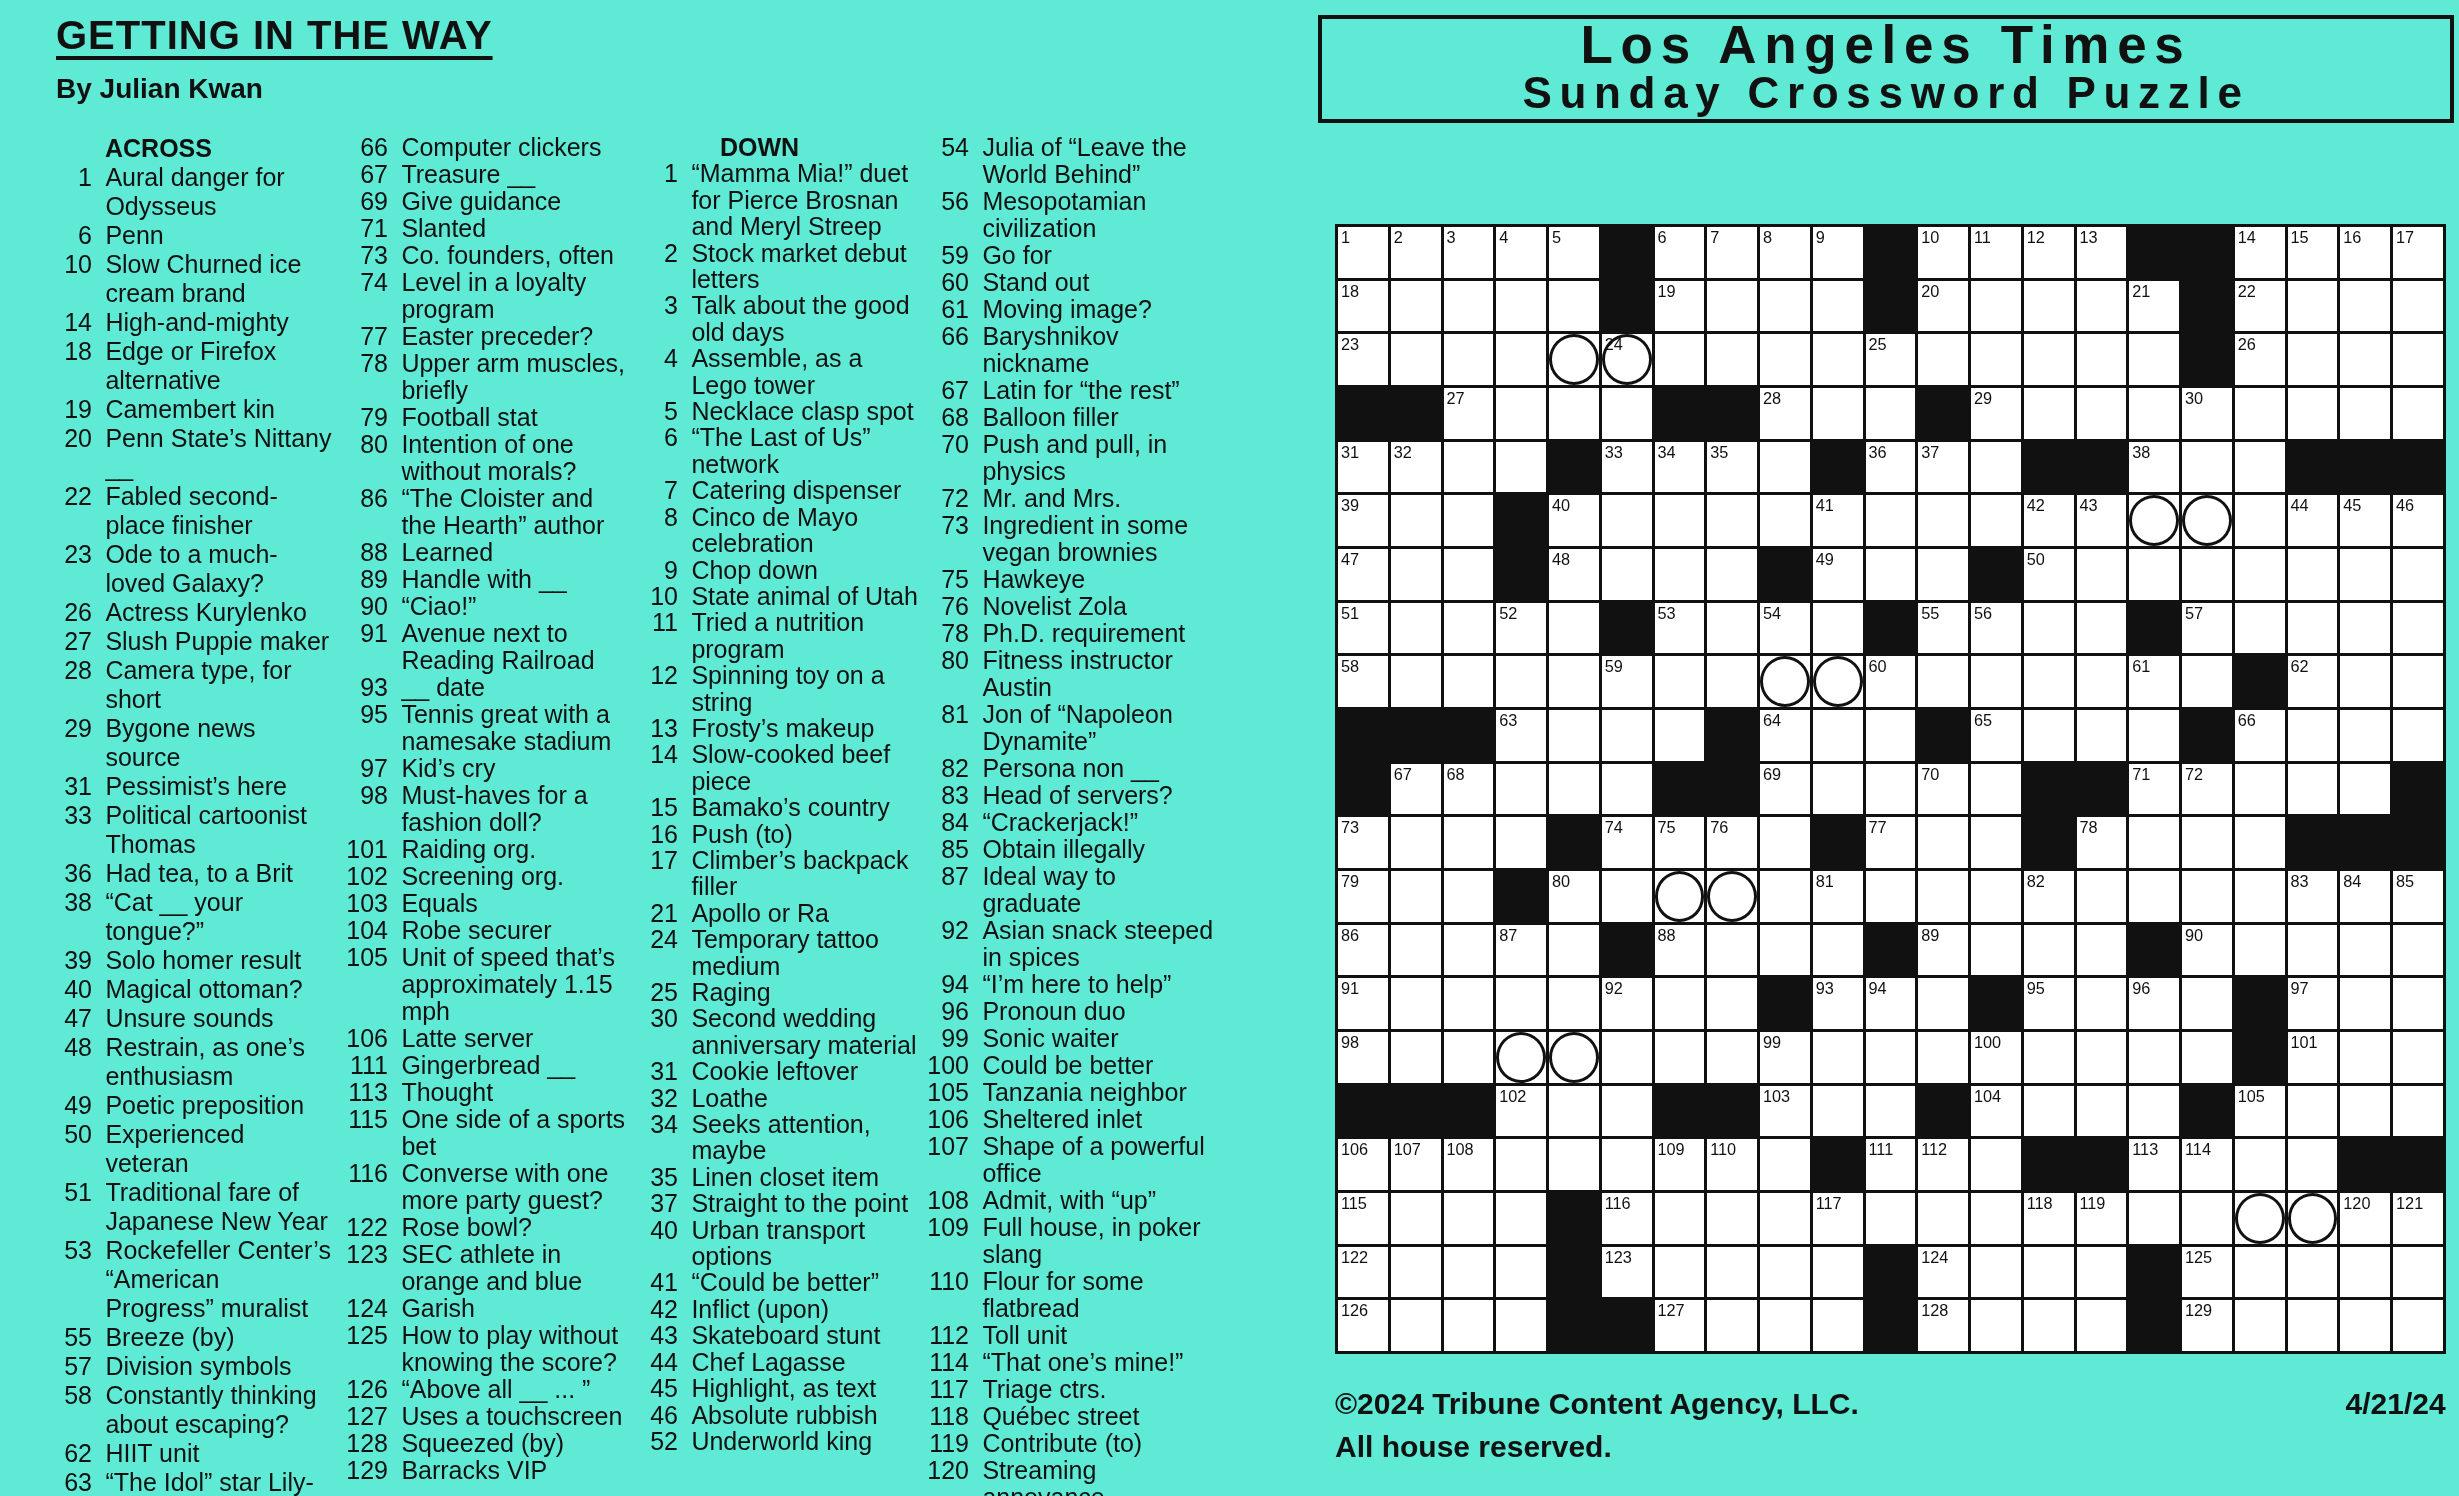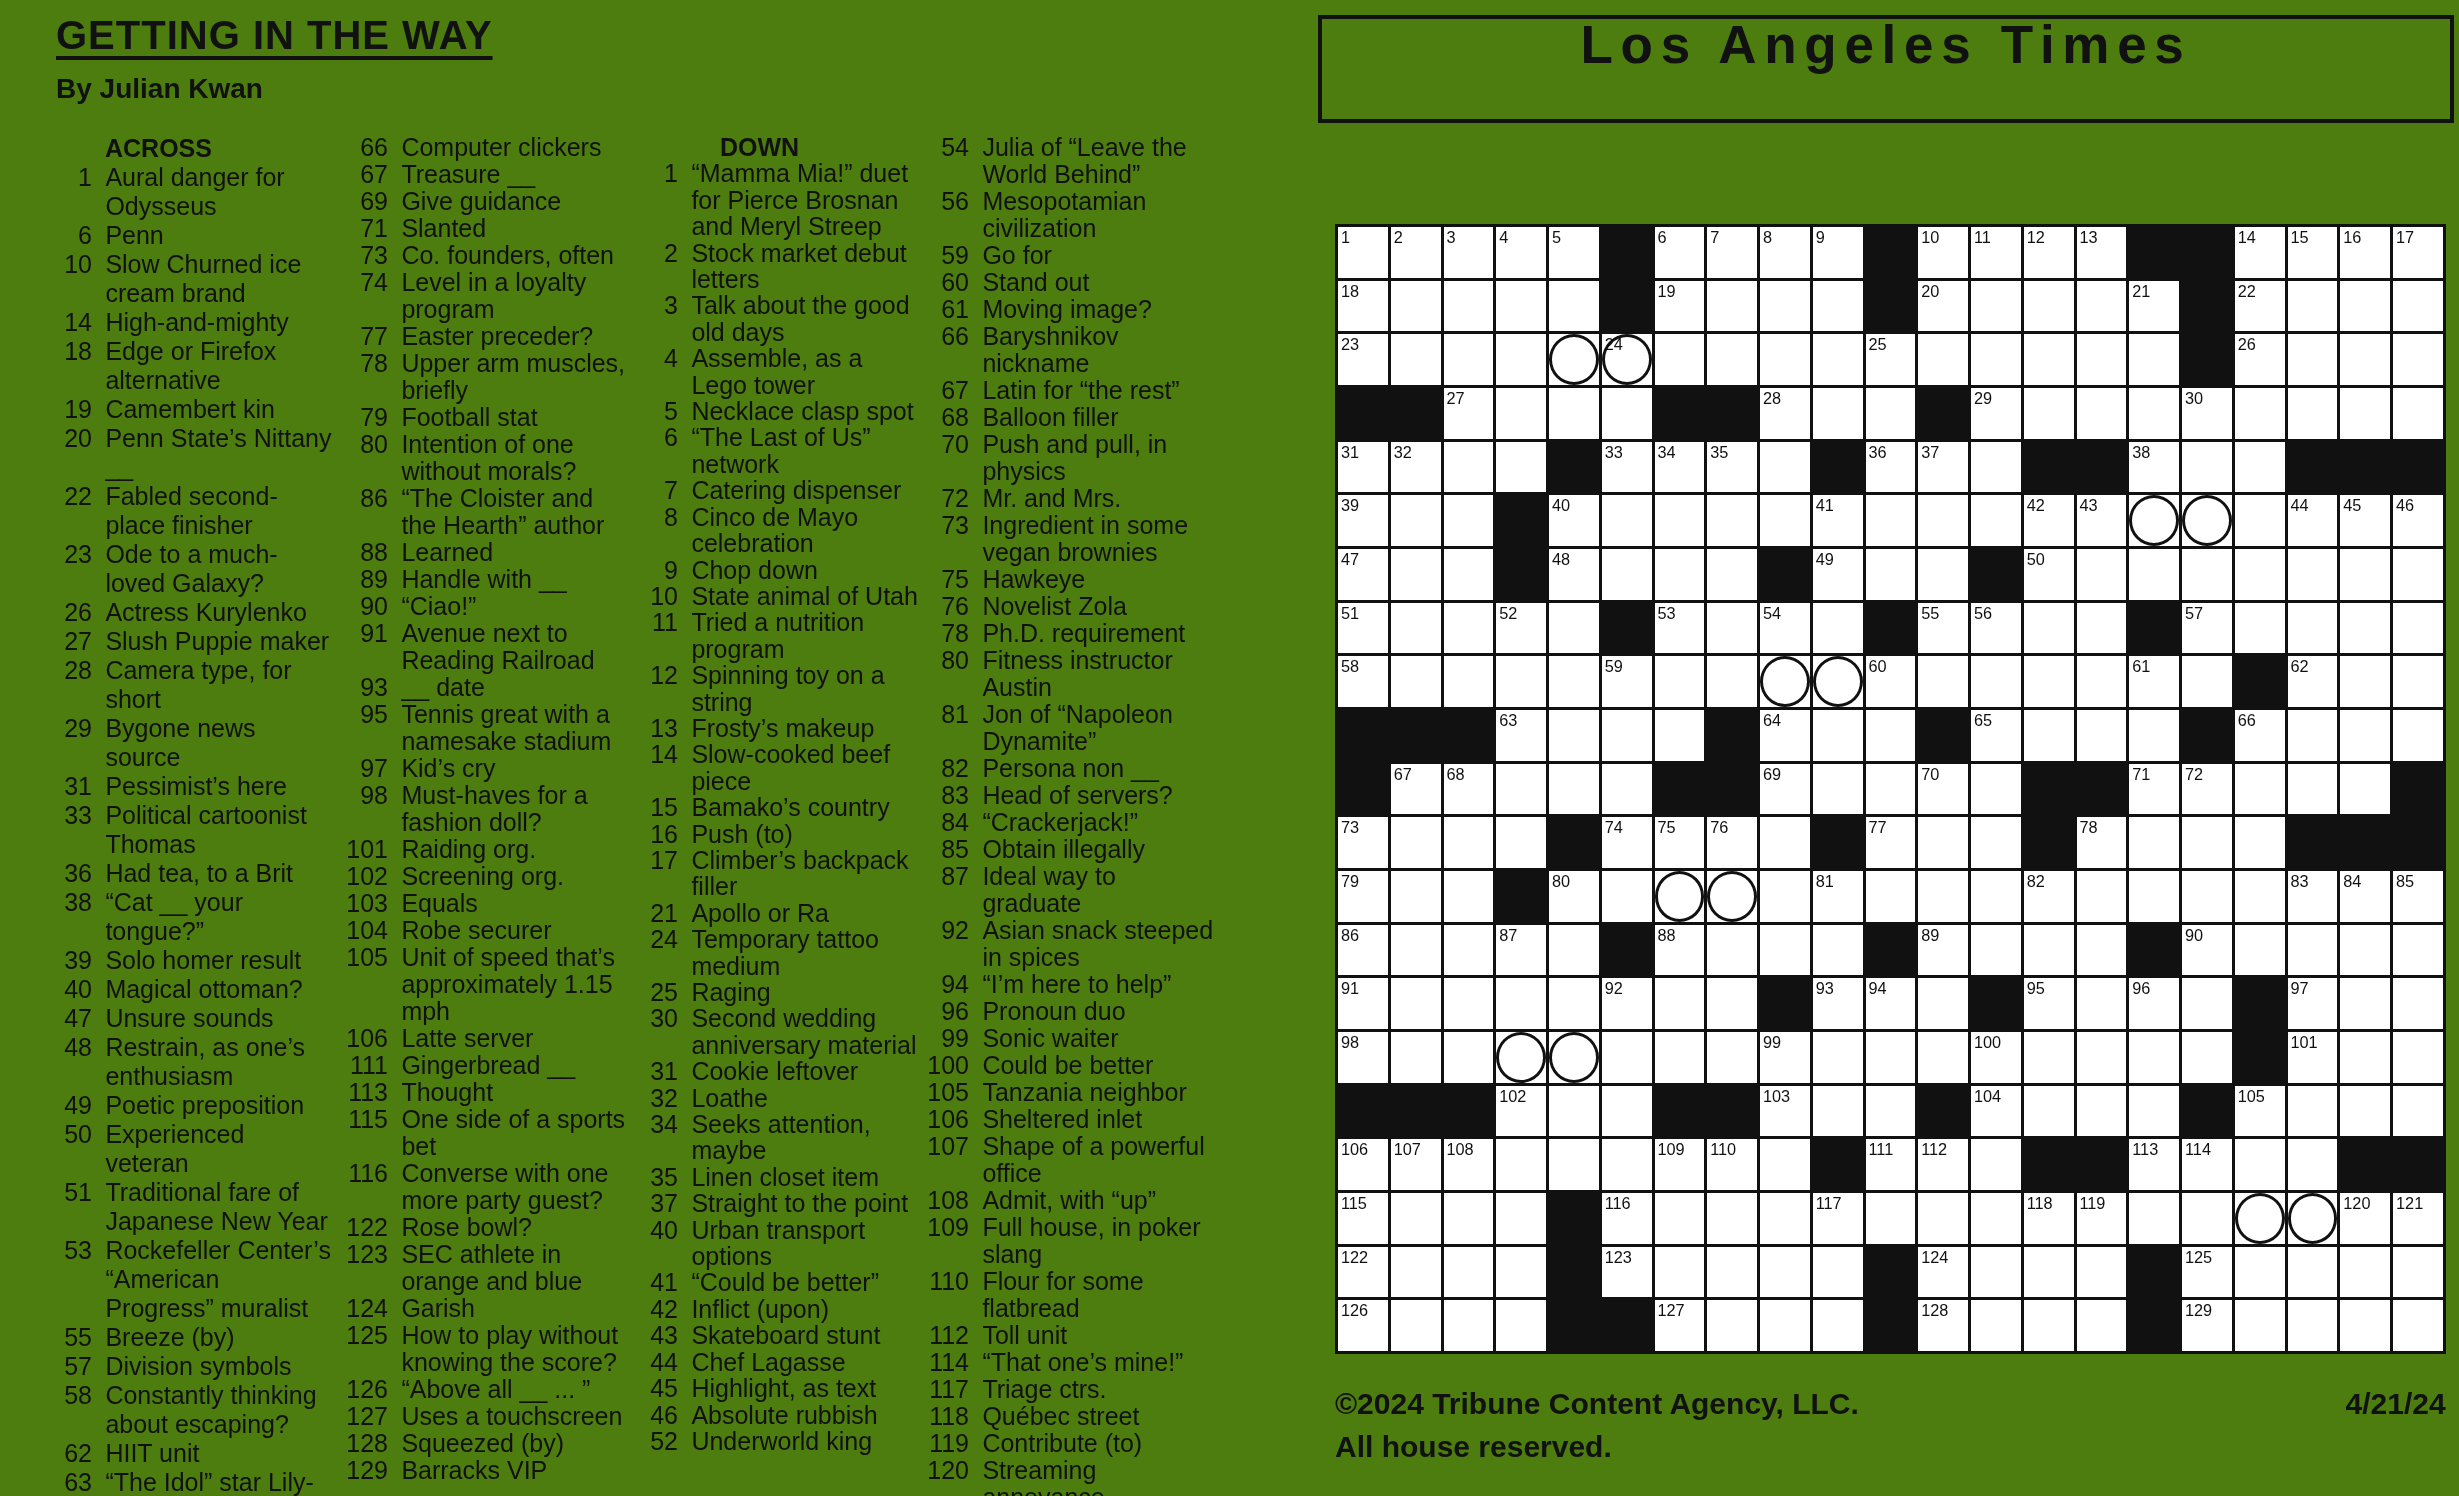--- a/index.html
+++ b/index.html
@@ -1,16 +1,16 @@
 <!DOCTYPE html>
 <html><head>
 <meta charset="utf-8">
 <style>
   html,body{margin:0;padding:0;background:#fff;}
-  .page{position:relative;width:2459px;height:1497px;background:#4d7c0f;color:#111;
+  .page{position:relative;width:2459px;height:1497px;background:#5eead4;color:#111;
         font-family:"Liberation Sans","DejaVu Sans",sans-serif;overflow:hidden;}
   .page-title{position:absolute;left:56px;top:13.4px;font-size:40px;font-weight:bold;
         letter-spacing:1px;text-decoration:underline;text-decoration-thickness:3.8px;
         text-underline-offset:6.7px;white-space:nowrap;}
   .byline{position:absolute;left:56px;top:73px;font-size:28px;font-weight:bold;}
   .cluecol{position:absolute;top:134px;font-size:25px;}
   .c0{left:42px;width:290px;line-height:29px;}
   .c1{left:342px;width:286px;line-height:27px;}
   .c2{left:624px;width:300px;line-height:26.4px;}
   .c3{left:915px;width:300px;line-height:27px;}
@@ -608,20 +608,21 @@
         <span class="ctext">Contribute (to)</span>
       </div>
       <div class="clue">
         <span class="cnum">120</span>
         <span class="ctext">Streaming annoyance</span>
       </div>
     </div>
 
   <div class="headbox">
     <div class="hb1">Los Angeles Times</div>
+    <div class="hb2">Sunday Crossword Puzzle</div>
   </div>
 
   <div class="grid">
       <div class="cell">
         <span class="num">1</span>
       </div>
       <div class="cell">
         <span class="num">2</span>
       </div>
       <div class="cell">

